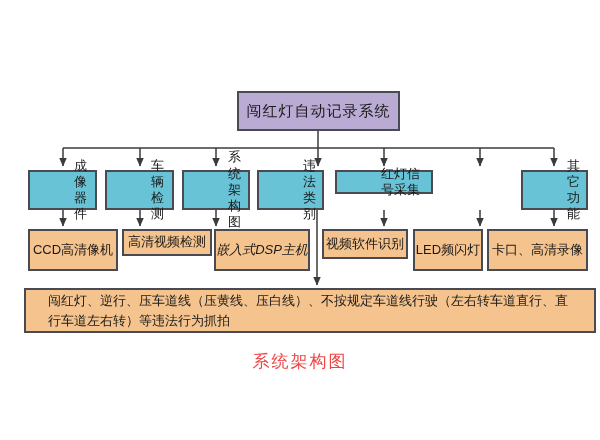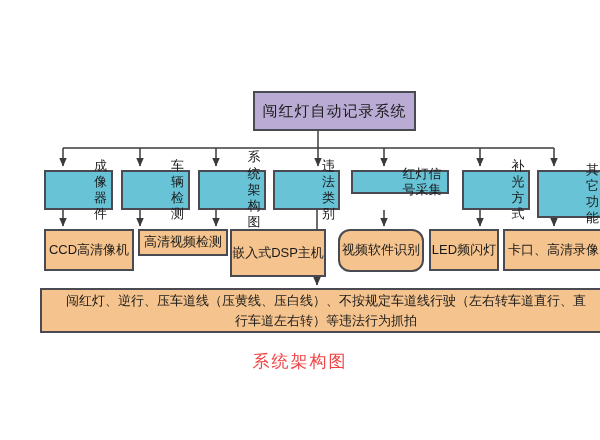--- a/index.html
+++ b/index.html
@@ -31,25 +31,23 @@
     stroke: var(--connector);
     stroke-width: 1.5;
     fill: none;
   }
   .arrowhead { fill: var(--connector); }
   .box {
     position: absolute;
     display: flex;
     align-items: center;
     justify-content: center;
-    text-align: center;
     border: 2px solid var(--box-border);
     color: var(--text);
     line-height: 1.25;
-    margin-left: 16px;
   }
   .box-root {
     background: var(--root-fill);
     font-size: 15px;
     letter-spacing: 1px;
   }
   .box-category {
     background: var(--category-fill);
     font-size: 13px;
     padding-left: 44px;
@@ -109,27 +107,26 @@
     <path class="connector" d="M317,210 V285" marker-end="url(#arrow)"></path>
   </svg>
 
   <div class="box box-root" style="left:237px; top:91px; width:163px; height:40px;">闯红灯自动记录系统</div>
 
   <div class="box box-category" style="left:28px;  top:170px; width:69px; height:40px;">成像器件</div>
   <div class="box box-category" style="left:105px; top:170px; width:69px; height:40px;">车辆检测</div>
   <div class="box box-category" style="left:182px; top:170px; width:68px; height:40px;">系统架构图</div>
   <div class="box box-category" style="left:257px; top:170px; width:67px; height:40px;">违法类别</div>
   <div class="box box-category" style="left:335px; top:170px; width:98px; height:24px;">红灯信号采集</div>
-  <div class="box box-category" style="left:446px; top:170px; width:68px; height:40px;">补光方式</div>
-  <div class="box box-category" style="left:521px; top:170px; width:67px; height:48px;">其它功能</div>
+  <div class="box box-category" style="left:521px; top:170px; width:67px; height:40px;">其它功能</div>
 
   <div class="box box-component" style="left:28px;  top:229px; width:90px; height:42px;">CCD高清像机</div>
   <div class="box box-component" style="left:122px; top:229px; width:90px; height:27px;">高清视频检测</div>
-  <div class="box box-component" style="left:214px; top:229px; width:96px; height:48px;">嵌入式DSP主机</div>
-  <div class="box box-component" style="left:322px; top:229px; width:86px; height:43px;border-radius:12px;">视频软件识别</div>
+  <div class="box box-component" style="left:214px; top:229px; width:96px; height:42px;font-style:italic;">嵌入式DSP主机</div>
+  <div class="box box-component" style="left:322px; top:229px; width:86px; height:30px;">视频软件识别</div>
   <div class="box box-component" style="left:413px; top:229px; width:70px; height:42px;">LED频闪灯</div>
   <div class="box box-component" style="left:487px; top:229px; width:101px; height:42px;">卡口、高清录像</div>
 
   <div class="box box-note" style="left:24px; top:288px; width:572px; height:45px;">闯红灯、逆行、压车道线（压黄线、压白线）、不按规定车道线行驶（左右转车道直行、直行车道左右转）等违法行为抓拍</div>
 
   <div class="caption">系统架构图</div>
 
 </div>
 
 </body></html>

